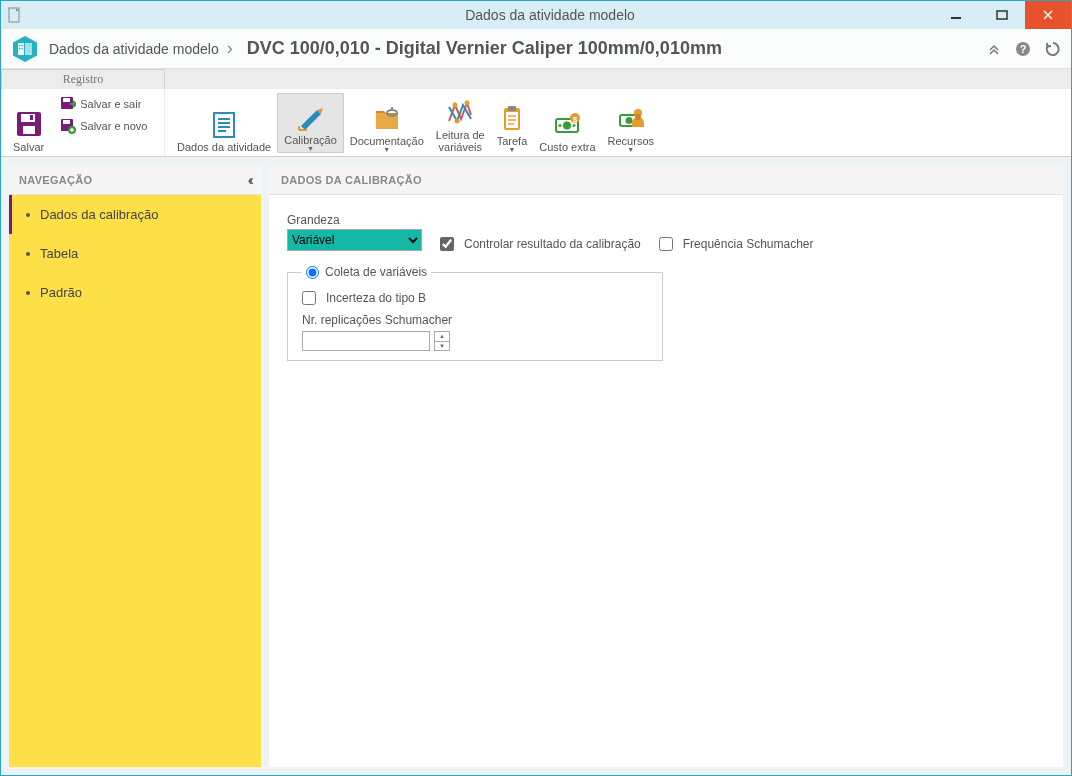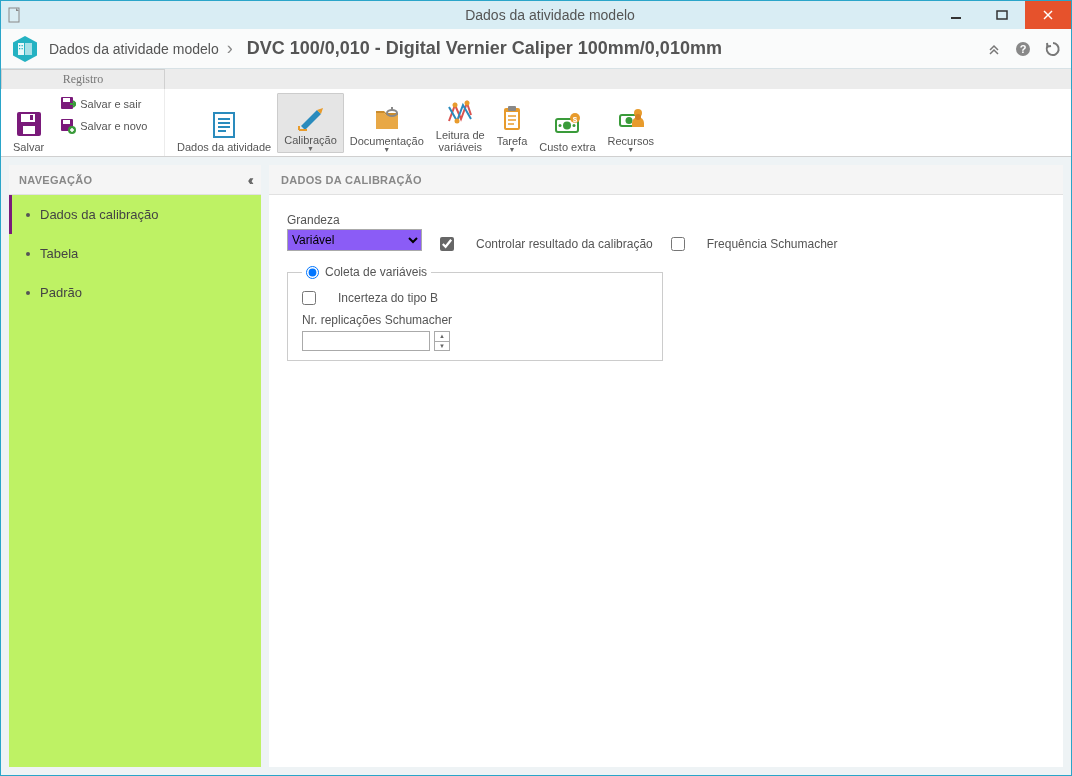--- a/index.html
+++ b/index.html
@@ -28,33 +28,33 @@
   .ribbon{height:68px;background:#fff;border-bottom:1px solid #d0d0d0;display:flex;}
   .rb-group{display:flex;align-items:flex-start;padding:4px 6px;border-right:1px solid #ececec;}
   .rb-big{display:flex;flex-direction:column;align-items:center;justify-content:flex-end;height:60px;padding:0 6px;cursor:pointer;gap:0px;}
   .rb-big .lbl{font-size:11px;color:#555;text-align:center;line-height:12px;padding-top:2px;}
   .rb-big.active{background:#e5e5e5;border:1px solid #ccc;border-radius:1px;}
   .rb-small{display:flex;align-items:center;gap:4px;font-size:11px;color:#555;padding:3px 4px;cursor:pointer;}
   .rb-small-col{display:flex;flex-direction:column;justify-content:flex-start;padding-left:6px;}
   .drop-tri{font-size:7px;color:#666;line-height:6px;text-align:center;}
   
   .body-area{display:flex;height:calc(100% - 28px - 40px - 20px - 68px);background:#eef3f5;padding:8px;gap:8px;}
-  .nav-panel{width:252px;background:#bef264;display:flex;flex-direction:column;}
+  .nav-panel{width:252px;background:#fde047;display:flex;flex-direction:column;}
   .nav-head{height:30px;background:#f5f5f5;border-bottom:1px solid #e1e1e1;display:flex;align-items:center;padding:0 10px;font-size:11px;font-weight:bold;color:#888;letter-spacing:.3px;}
   .nav-head .collapse{margin-left:auto;font-weight:bold;color:#666;font-size:14px;letter-spacing:-3px;}
   .nav-item{display:flex;align-items:center;padding:12px 14px;font-size:13px;color:#444;cursor:pointer;border-left:3px solid transparent;}
   .nav-item.active{border-left:3px solid #7a1a7a;}
   .nav-item .dot{width:4px;height:4px;background:#555;border-radius:50%;margin-right:10px;}
   .content-panel{flex:1;background:#fff;display:flex;flex-direction:column;}
   .content-head{height:30px;background:#f5f5f5;border-bottom:1px solid #e1e1e1;display:flex;align-items:center;padding:0 12px;font-size:11px;font-weight:bold;color:#888;letter-spacing:.3px;}
   .form-area{padding:18px;}
   .row1{display:flex;align-items:flex-end;gap:18px;margin-bottom:14px;}
   .field-label{font-size:12px;color:#555;margin-bottom:2px;}
-  select.grandeza{width:135px;height:22px;border:1px solid #aaa;font-size:12px;background:#8b5cf6;}
-  .chk{display:flex;align-items:flex-start;gap:22px;font-size:12px;color:#555;}
+  select.grandeza{width:135px;height:22px;border:1px solid #aaa;font-size:12px;background:#14b8a6;}
+  .chk{display:flex;align-items:flex-start;gap:10px;font-size:12px;color:#555;}
   .chk input{width:14px;height:14px;accent-color:#666;}
   .fieldsets{display:flex;gap:18px;align-items:flex-start;}
   fieldset{border:1px solid #ccc;padding:12px 14px 16px 14px;font-size:12px;color:#555;}
   fieldset.coleta{flex:0 0 376px;height:96px;}
   fieldset.entrar{flex:0 0 356px;height:96px;}
   legend{padding:0 4px;display:flex;align-items:center;gap:6px;}
   legend input[type=radio]{width:13px;height:13px;}
   .num-input-wrap{display:flex;align-items:center;margin-top:4px;}
   .num-input{width:128px;height:20px;border:1px solid #aaa;background:#fff;}
   .spin{display:flex;flex-direction:column;margin-left:4px;border:1px solid #aaa;width:16px;height:20px;}

